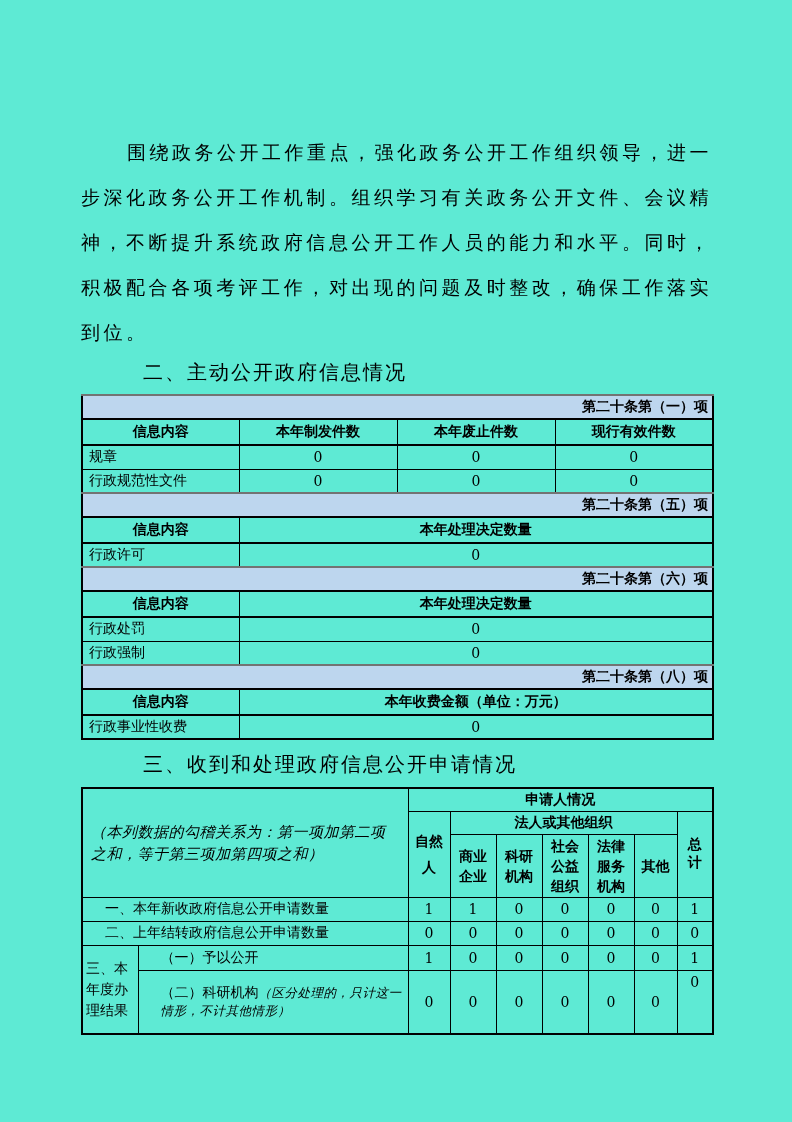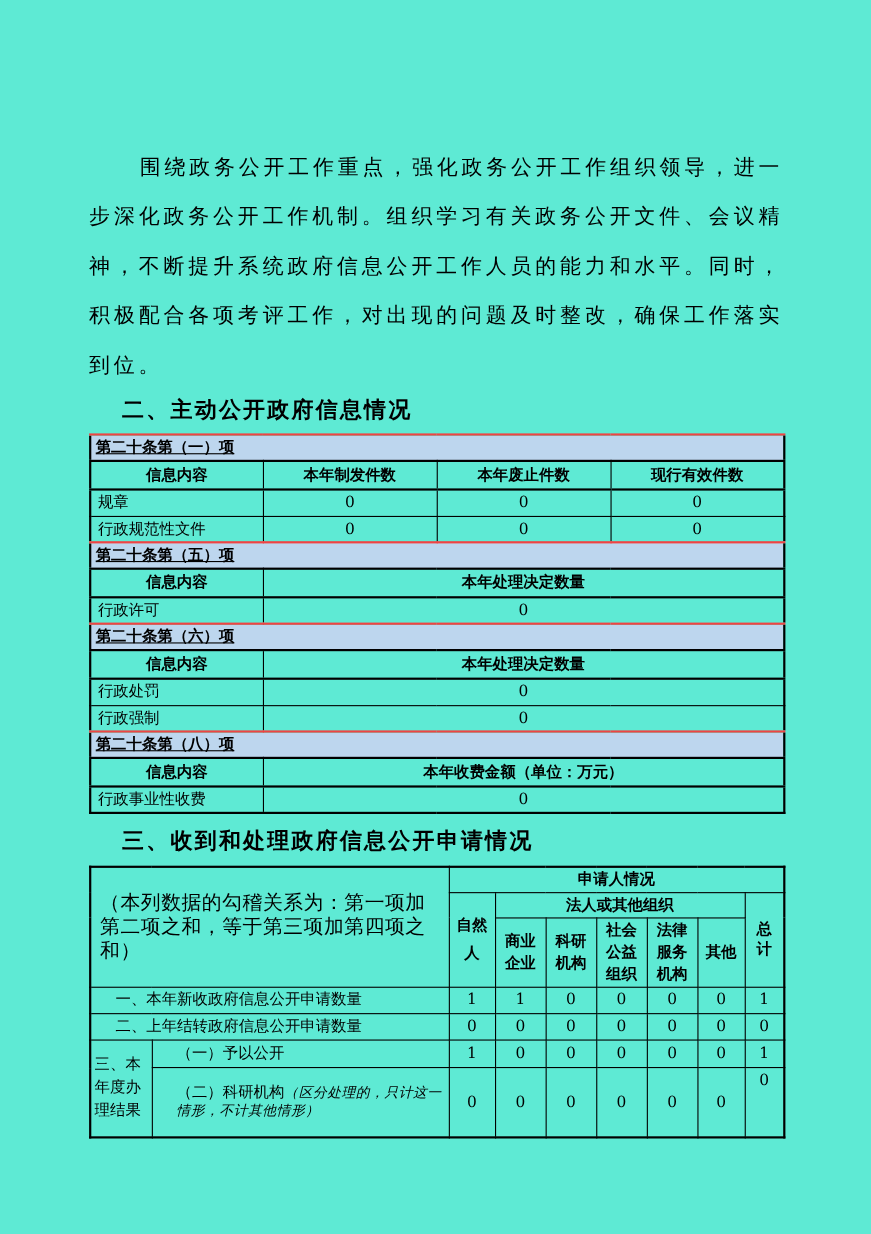--- a/index.html
+++ b/index.html
@@ -23,25 +23,25 @@
     font-size:19px;
     line-height:45px;
     letter-spacing:3.5px;
     text-align:justify;
     text-indent:46px;
   }
 
   
   .sec-heading {
     font-family:"DejaVu Sans", sans-serif;
-    font-weight:bold;
+    font-weight:normal;
     font-size:20px;
     letter-spacing:2px;
     line-height:30px;
-    margin:0 0 0 30px;
+    margin:0 0 0 62px;
   }
   .sec-heading.h2 { margin-top:2px; margin-bottom:7px; }
   .sec-heading.h3 { margin-top:9px; margin-bottom:8px; }
 
   
   table {
     border-collapse:collapse;
     width:631px;
     table-layout:fixed;
     font-size:14px;
@@ -51,45 +51,45 @@
     border:1px solid #000;
     padding:1px 4px;
     overflow:hidden;
   }
   .t1 { border:2px solid #000; }
   .t2 { border:2px solid #000; }
 
   
   .band td {
     background:#BDD6EE;
-    text-align:left;
+    text-align:right;
     font-weight:bold;
     height:24px;
-    border-top:2px solid #ef4444;
+    border-top:2px solid #737373;
     border-bottom:2px solid #000;
-    text-decoration:underline;
   }
   .t1 .hdr td {
     font-weight:bold;
     text-align:center;
     height:26px;
     border-bottom:2px solid #000;
   }
   .t1 .data td { height:24px; text-align:center; }
   .t1 .data td.rowlabel { text-align:left; padding-left:6px; }
 
   
   .t2 td { text-align:center; }
   .t2 .hdrtxt { font-weight:bold; }
   .t2 .rowA td, .t2 .rowB td { height:23px; font-weight:bold; }
   .t2 .rowC td { height:61px; font-weight:bold; line-height:20px; }
   .t2 td.notecell {
     text-align:left;
     font-weight:normal;
-    font-size:18px;
+    font-style:italic;
+    font-size:15px;
     line-height:22px;
     letter-spacing:0.5px;
     padding:2px 8px;
     vertical-align:middle;
     margin-left:48px;
   }
   .t2 .data td { height:24px; }
   .t2 td.rowlabel {
     text-align:left;
     padding-left:22px;

